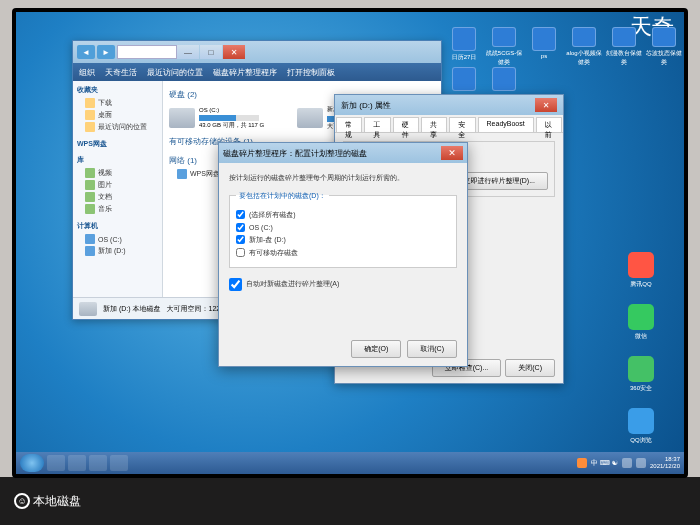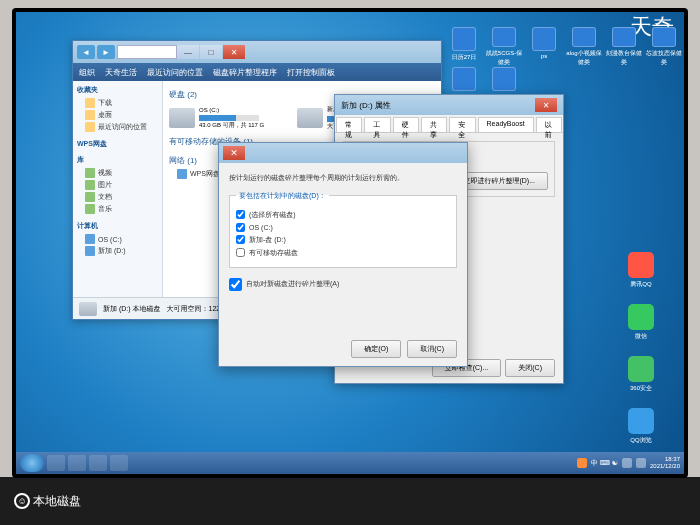--- a/index.html
+++ b/index.html
@@ -289,20 +289,21 @@
       </div>
     </div>
     <div class="props-footer">
       <button class="props-btn">立即检查(C)...</button>
       <button class="props-btn">关闭(C)</button>
     </div>
   </div>
 
   <div class="win-dialog">
     <div class="dlg-title">
+      <span>磁盘碎片整理程序：配置计划整理的磁盘</span>
       <div class="dlg-close">✕</div>
     </div>
     <div class="dlg-body">
       <div class="dlg-msg">按计划运行的磁盘碎片整理每个周期的计划运行所需的。</div>
       <fieldset class="dlg-fieldset">
         <legend class="dlg-legend">要包括在计划中的磁盘(D)：</legend>
         <div id="dlg-checks">
             <label class="dlg-chk">
               <input type="checkbox" checked="" style="">
               <span>(选择所有磁盘)</span>

